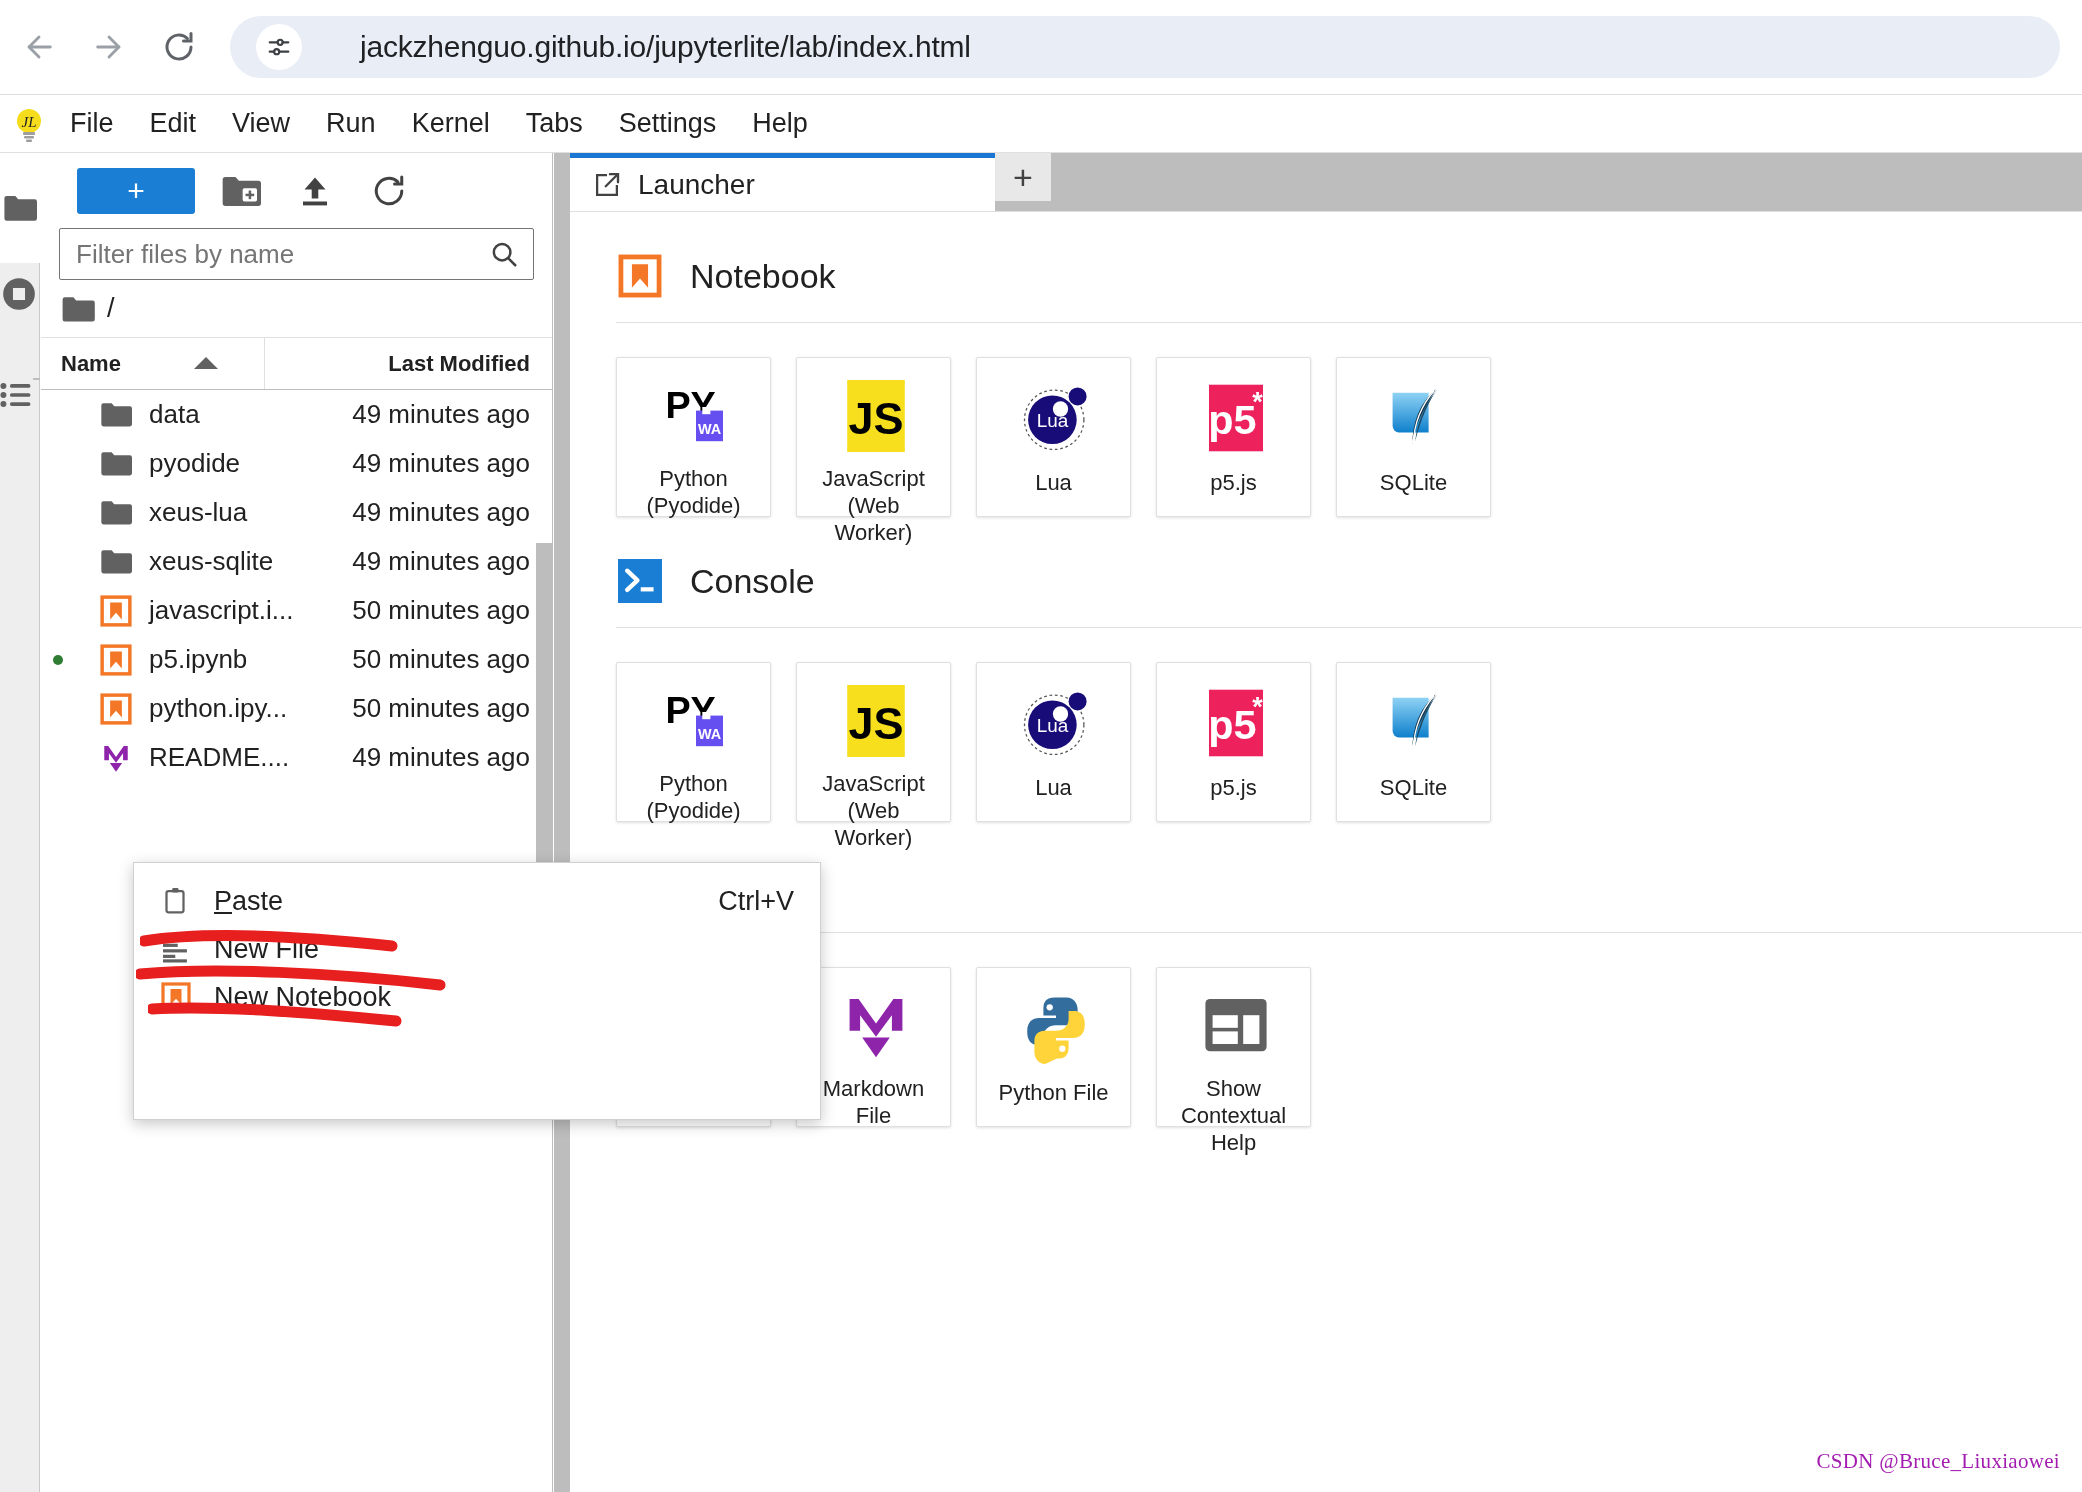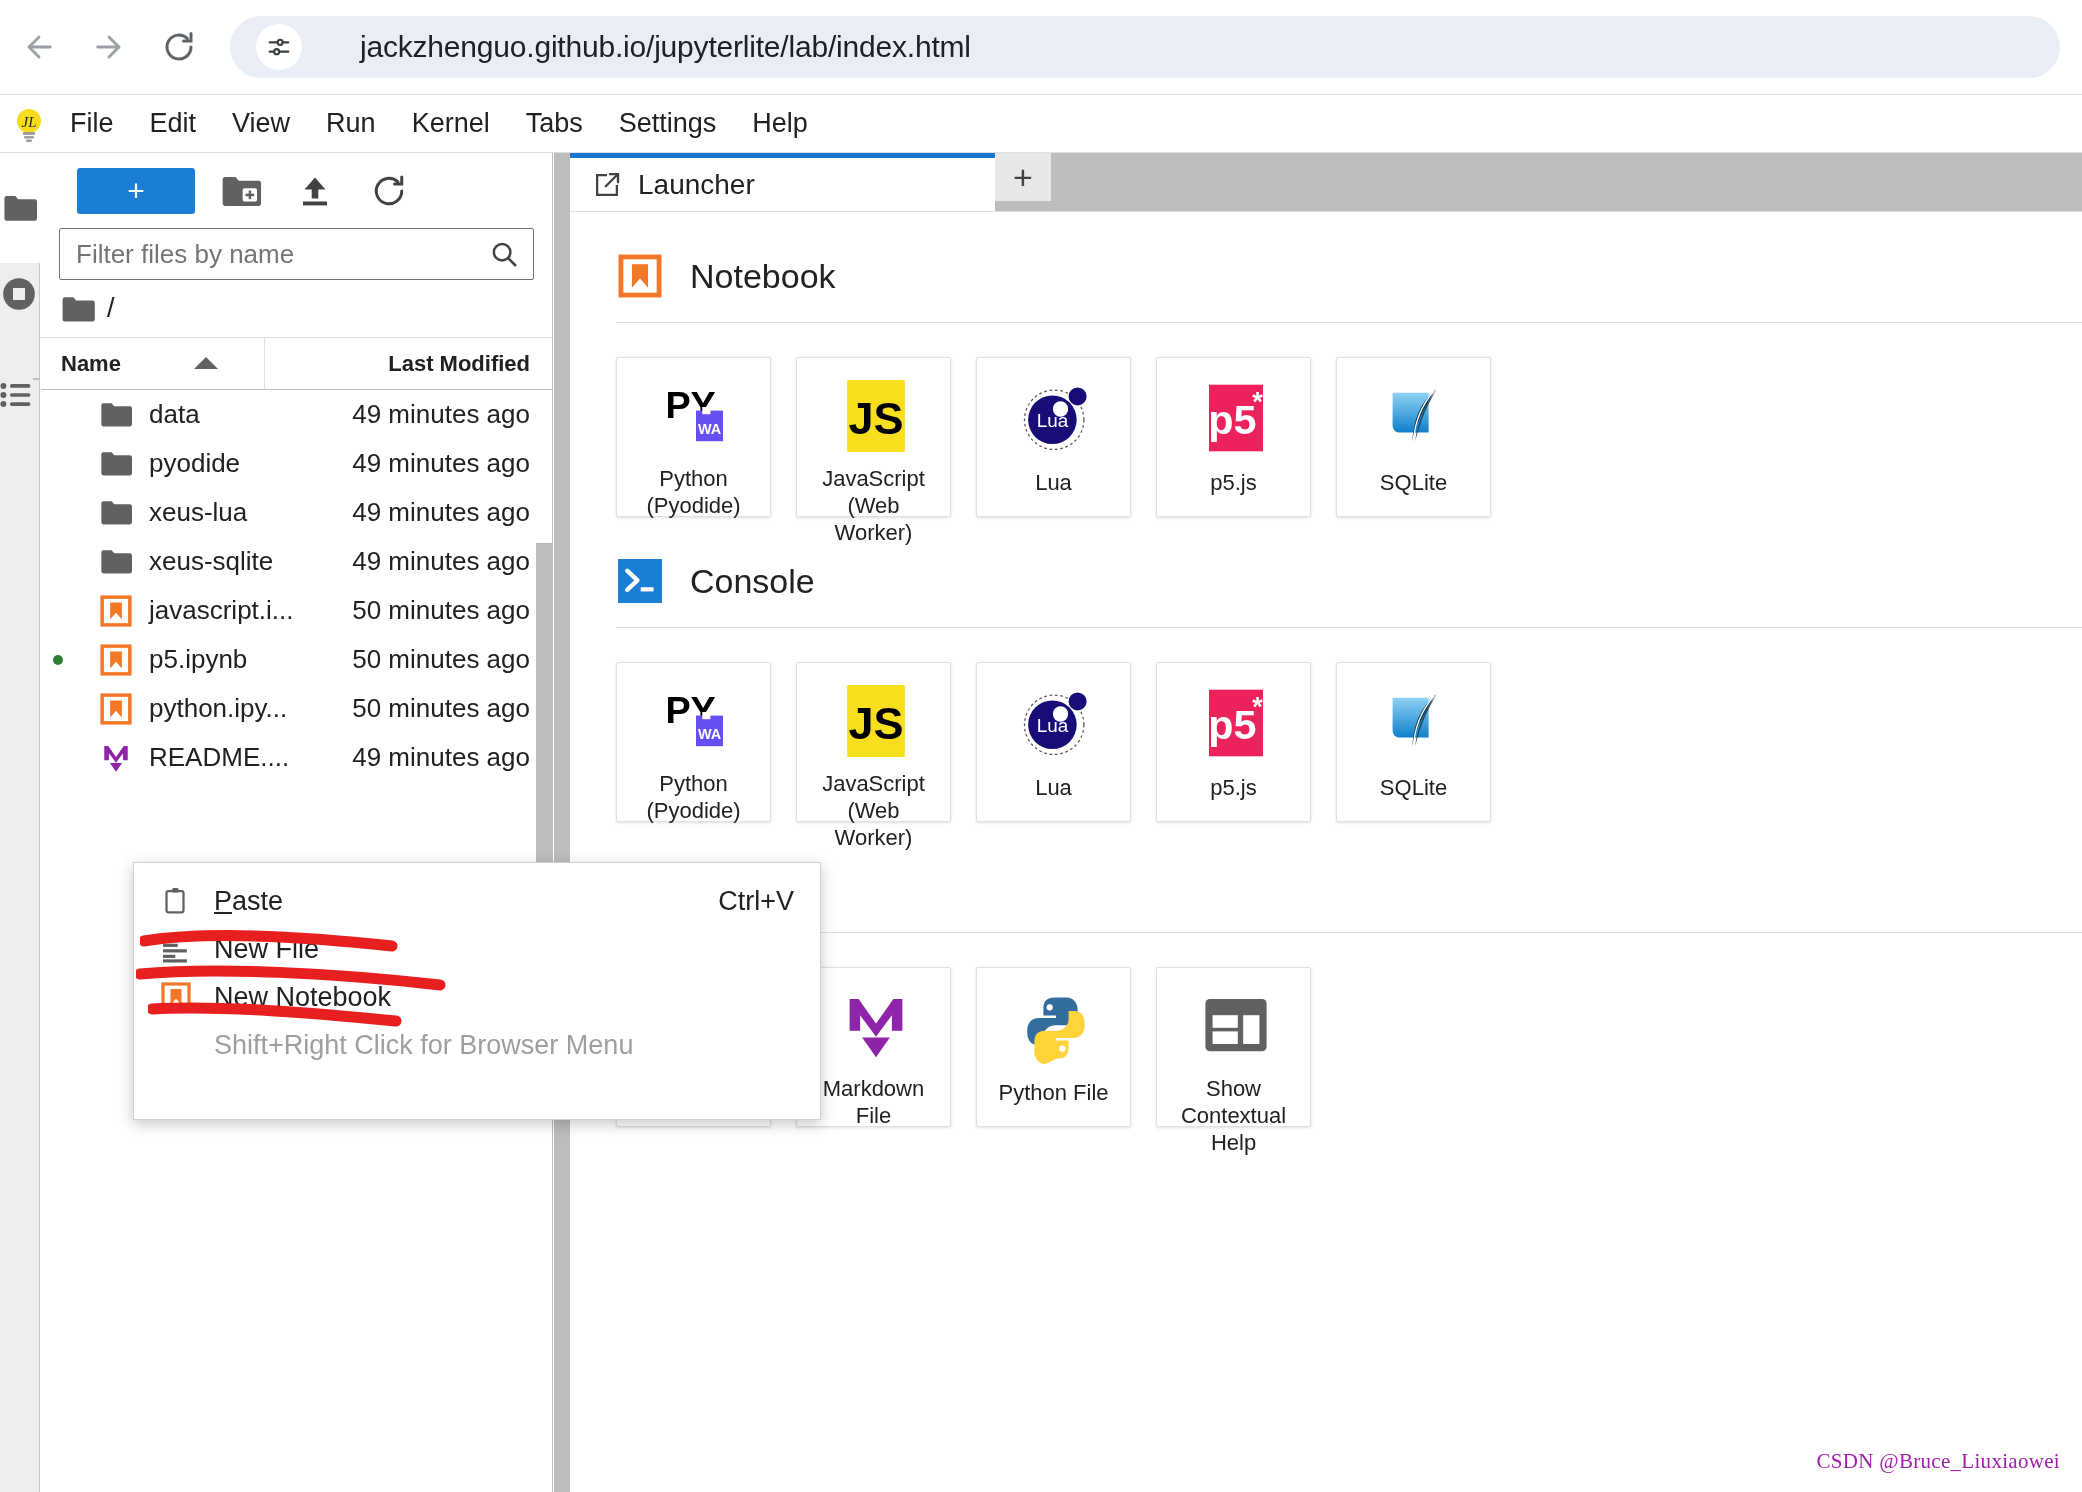--- a/index.html
+++ b/index.html
@@ -688,21 +688,20 @@
     </div>
     <div class="ctx-item">
       <span class="ctx-icon">
         <svg width="30" height="30" viewBox="0 0 24 24">
         <rect x="1.6" y="1.6" width="20.8" height="20.8" fill="none" stroke="#f37726" stroke-width="2.6"></rect>
         <path d="M7.6 5.6 H16.4 V18.4 L12 13.4 L7.6 18.4 Z" fill="#f37726"></path>
         </svg>
       </span>
       <span class="ctx-label">New Notebook</span>
     </div>
-    <div id="ctx-hint">Shift+Right Click for Browser Menu</div>
   </div>
 
 <svg class="red-underline" style="left:140px; top:928px;" width="260" height="26" viewBox="0 0 260 26">
   <path d="M4 13 C60 4, 150 7, 252 18" stroke="#e81f1f" stroke-width="11" fill="none" stroke-linecap="round"></path>
 </svg>
 <svg class="red-underline" style="left:136px; top:963px;" width="312" height="28" viewBox="0 0 312 28">
   <path d="M4 11 C80 4, 200 10, 304 22" stroke="#e81f1f" stroke-width="11" fill="none" stroke-linecap="round"></path>
 </svg>
 <svg class="red-underline" style="left:148px; top:1001px;" width="256" height="26" viewBox="0 0 256 26">
   <path d="M4 8 C70 4, 165 12, 248 20" stroke="#e81f1f" stroke-width="11" fill="none" stroke-linecap="round"></path>

